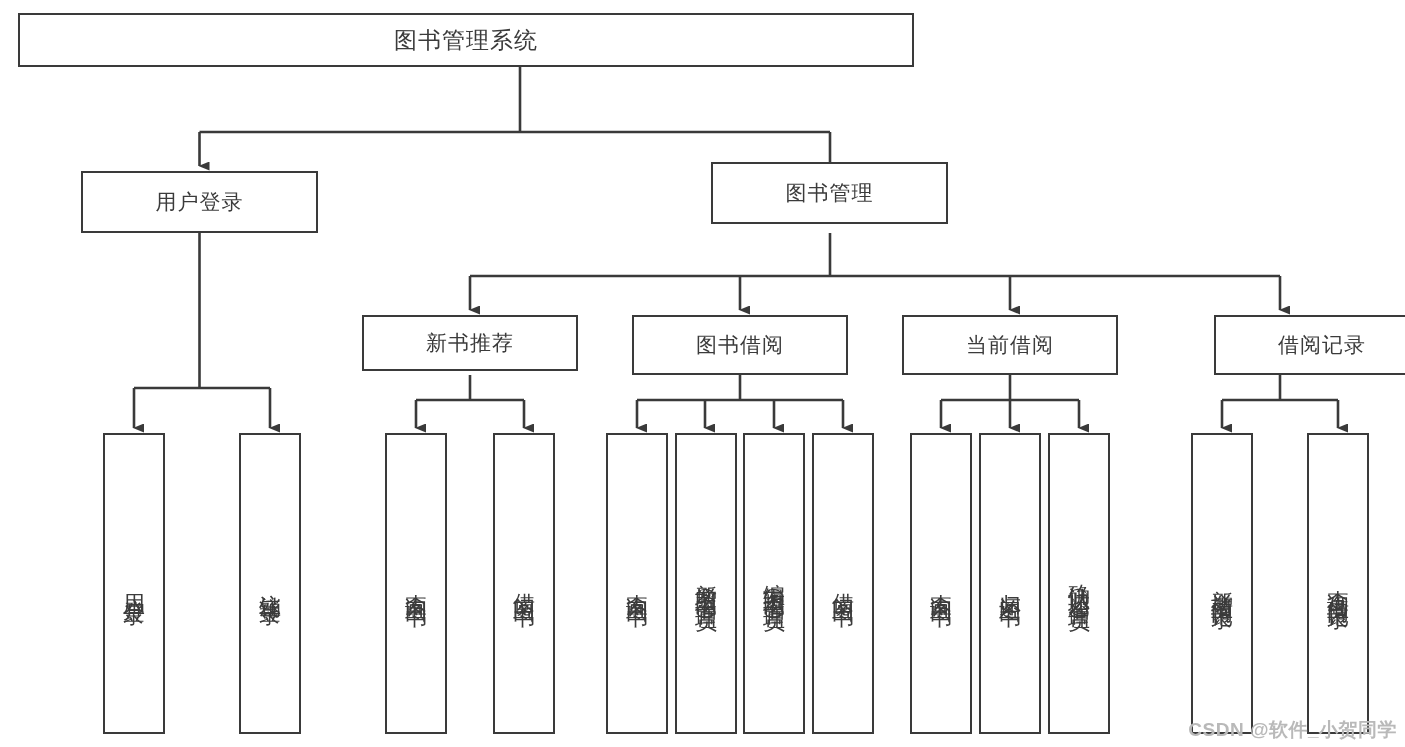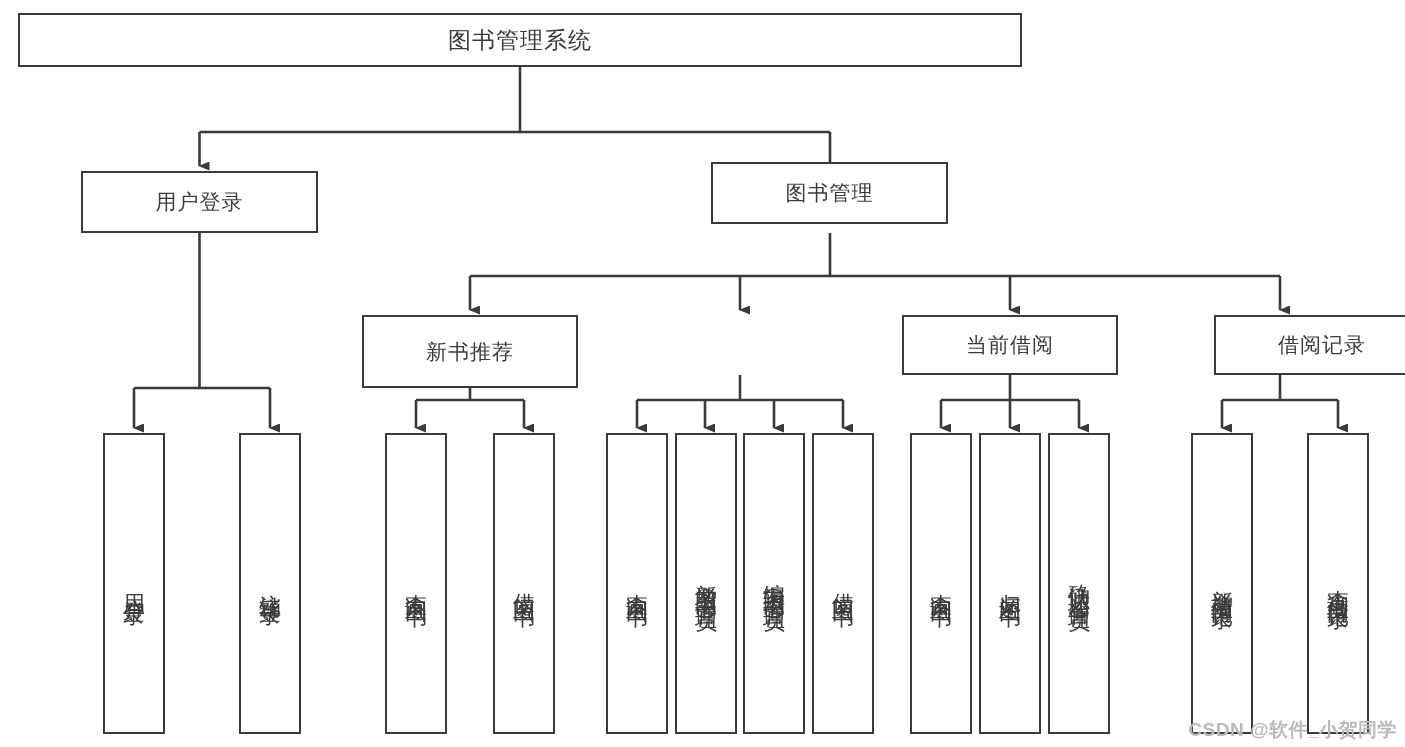--- a/index.html
+++ b/index.html
@@ -120,26 +120,27 @@
       <path d="M1010,400 L1010,428" marker-end="url(#arw)"></path>
       <path d="M1079,400 L1079,428" marker-end="url(#arw)"></path>
 
       <path d="M1280,375 L1280,400"></path>
       <path d="M1222,400 L1338,400"></path>
       <path d="M1222,400 L1222,428" marker-end="url(#arw)"></path>
       <path d="M1338,400 L1338,428" marker-end="url(#arw)"></path>
     </g>
   </svg>
 
-  <div class="node root" style="left:18px;top:13px;width:1004px;height:54px;">图书管理系统</div>
+  <div class="node root" style="left:18px;top:13px;width:896px;height:54px;">图书管理系统</div>
 
   <div class="node lvl2" style="left:81px;top:171px;width:237px;height:62px;">用户登录</div>
   <div class="node lvl2" style="left:711px;top:162px;width:237px;height:62px;">图书管理</div>
 
-  <div class="node lvl3" style="left:362px;top:315px;width:216px;height:73px;">新书推荐</div>
+  <div class="node lvl3" style="left:362px;top:315px;width:216px;height:56px;">新书推荐</div>
+  <div class="node lvl3" style="left:632px;top:315px;width:216px;height:60px;">图书借阅</div>
   <div class="node lvl3" style="left:902px;top:315px;width:216px;height:60px;">当前借阅</div>
   <div class="node lvl3" style="left:1172px;top:315px;width:216px;height:60px;margin-left:42px;">借阅记录</div>
 
   <div class="leaf" style="left:103px;top:433px;width:62px;height:301px;">
     <span class="vtext">用户登录</span>
   </div>
   <div class="leaf" style="left:239px;top:433px;width:62px;height:301px;">
     <span class="vtext">注销登录</span>
   </div>
 

